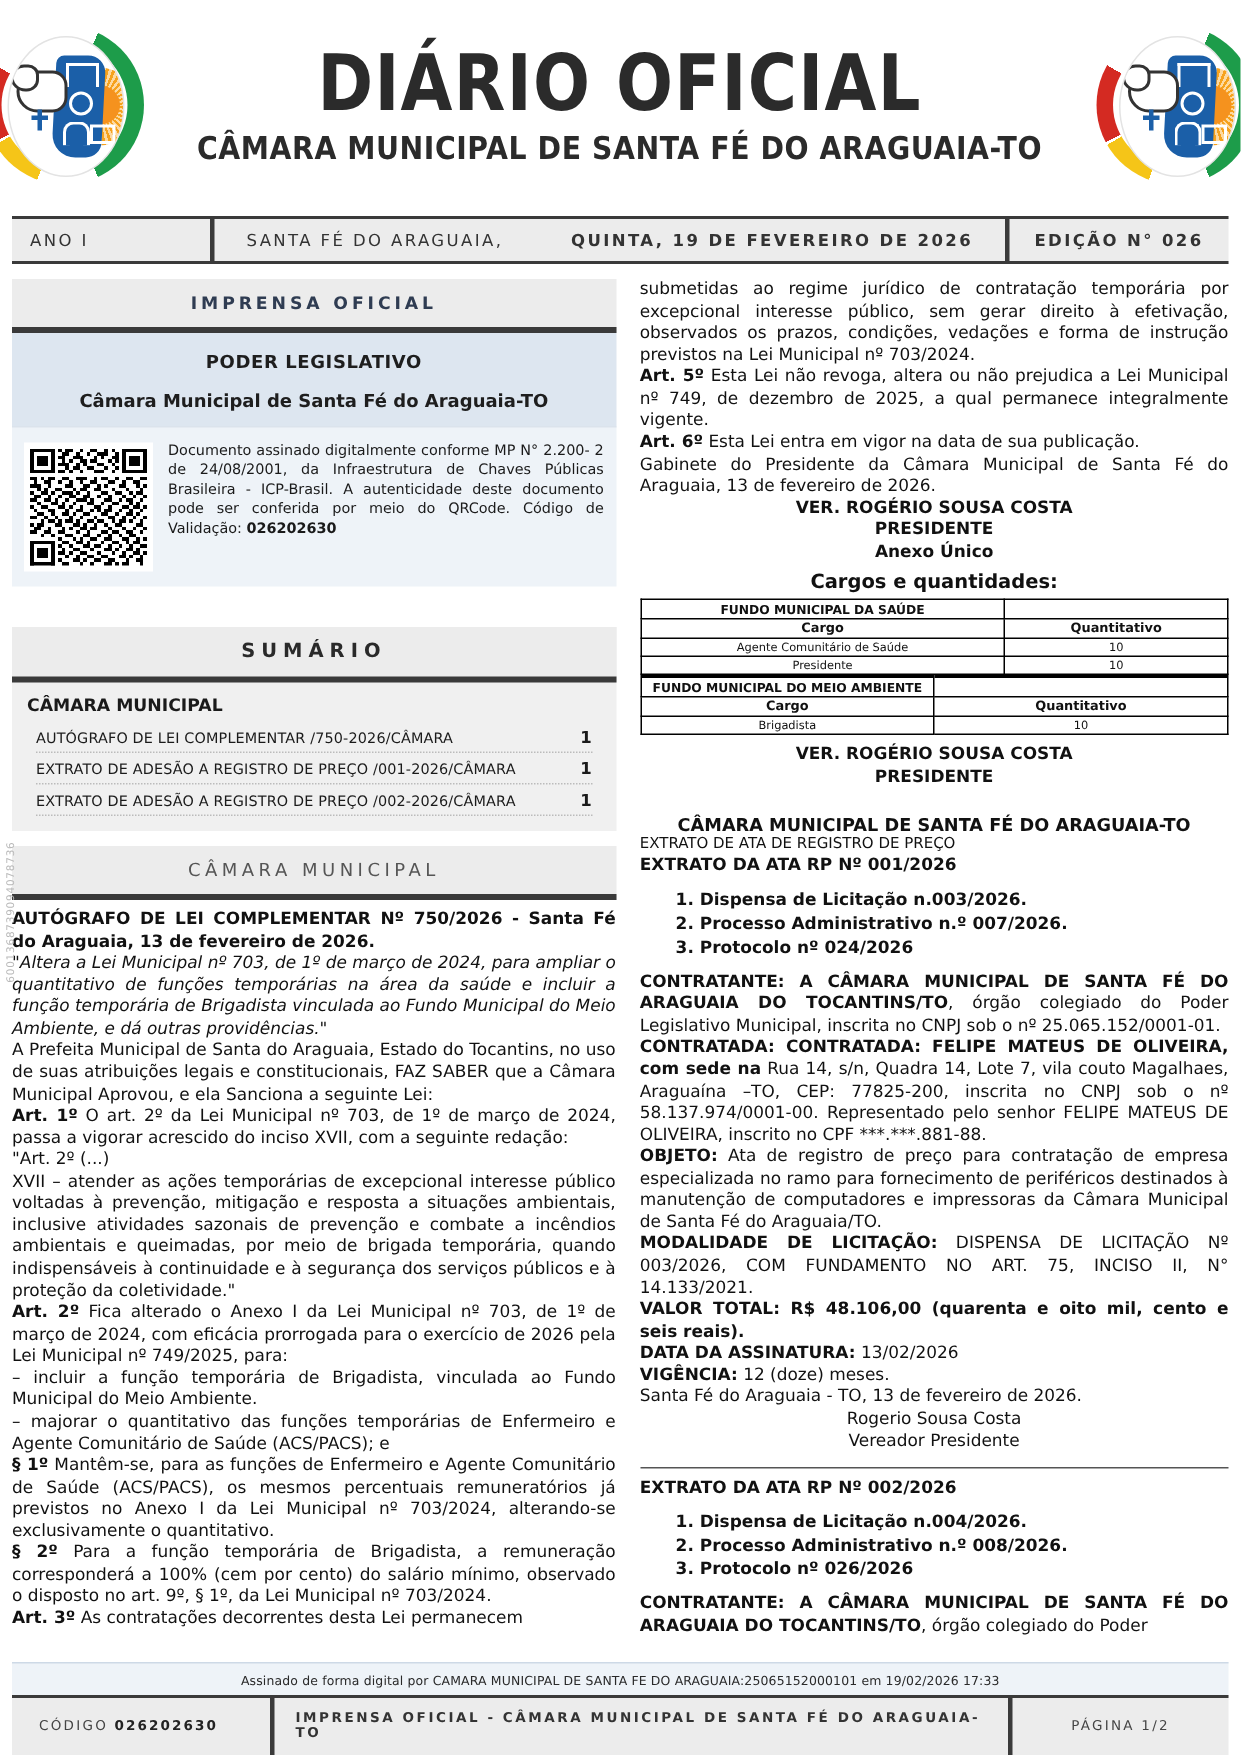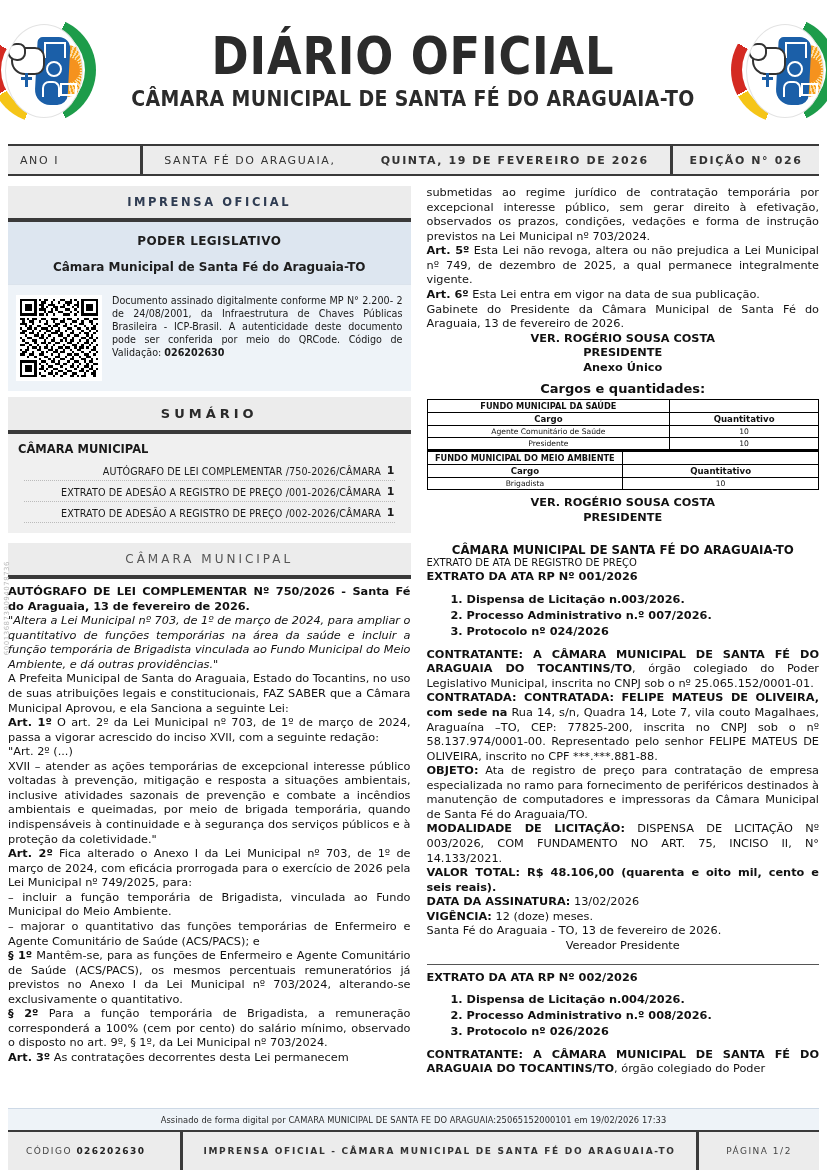--- a/index.html
+++ b/index.html
@@ -67,23 +67,23 @@
   .legis{background:#dde6f0;padding:12px 6px 10px;text-align:center;}
   .legis .l1{font-weight:bold;font-size:12px;letter-spacing:.4px;color:#1e1e1e;}
   .legis .l2{font-weight:bold;font-size:12px;margin-top:12px;color:#1e1e1e;}
 
   .signbox{background:#eef3f8;display:flex;gap:10px;padding:10px 8px;align-items:flex-start;border-top:1px solid #dbe3ec;}
   .qr{width:86px;height:86px;background:#fff;padding:4px;box-sizing:border-box;flex:0 0 auto;}
   .qr svg{display:block;}
   .signtext{font-size:9.6px;line-height:1.35;color:#1a1a1a;text-align:justify;flex:1;}
   .signtext b{font-weight:bold;}
 
-  .sumario-box{background:#f0f0f0;padding:0 0 10px;margin-top:6px;}
+  .sumario-box{background:#f0f0f0;padding:0 0 10px;margin-top:27px;}
   .sum-group{font-weight:bold;font-size:11.5px;padding:8px 10px 4px;color:#1a1a1a;}
-  .sum-row{display:flex;align-items:flex-end;margin:0 16px;padding:4px 0 3px;border-bottom:1px dotted #bbb;font-size:9.6px;color:#1a1a1a;text-align:right;}
+  .sum-row{display:flex;align-items:flex-end;margin:0 16px;padding:4px 0 3px;border-bottom:1px dotted #bbb;font-size:9.6px;color:#1a1a1a;}
   .sum-row .lbl{flex:1;letter-spacing:.1px;}
   .sum-row .pg{font-weight:bold;font-size:11px;padding-left:6px;}
 
   .body-text{font-size:11.3px;line-height:1.29;text-align:justify;color:#111;margin-top:6px;}
   .body-text p{margin:0;}
   .body-text b{font-weight:bold;}
   .body-text i{font-style:italic;}
   .center{text-align:center;}
   .bold{font-weight:bold;}
 
@@ -106,21 +106,21 @@
   
   .digsign{position:absolute;left:8px;right:8px;bottom:40px;background:#eef3f8;border-top:1px solid #cdd9e6;
      text-align:center;font-size:8.3px;color:#2a2a2a;padding:6px 0 5px;letter-spacing:.1px;}
   .footbar{position:absolute;left:8px;right:8px;bottom:0;height:38px;background:#ececec;display:flex;
      border-top:2px solid #3a3a3a;}
   .footbar .cell{display:flex;align-items:center;font-size:9px;letter-spacing:1.5px;color:#444;padding:0 14px;box-sizing:border-box;}
   .footbar .code{width:172px;padding-left:18px;}
   .footbar .code b{font-weight:bold;color:#222;letter-spacing:1.4px;}
   .footbar .mid{flex:1;justify-content:center;border-left:3px solid #3a3a3a;border-right:3px solid #3a3a3a;
      font-weight:bold;color:#333;letter-spacing:1.7px;}
-  .footbar .pg{width:120px;justify-content:center;}
+  .footbar .pg{width:144px;justify-content:center;}
 </style>
 </head>
 <body>
 
 <div class="page">
 
   <div class="masthead">
     <div class="brasao">
       <div class="ring ring-yellow"></div>
         <div class="ring ring-red"></div>
@@ -587,20 +587,21 @@
           <li>Protocolo nº 024/2026</li>
         </ol>
         <p style="margin-top:8px"><b>CONTRATANTE: A CÂMARA MUNICIPAL DE SANTA FÉ DO ARAGUAIA DO TOCANTINS/TO</b><span>, órgão colegiado do Poder Legislativo Municipal, inscrita no CNPJ sob o nº 25.065.152/0001-01.</span></p>
         <p><b>CONTRATADA: CONTRATADA: FELIPE MATEUS DE OLIVEIRA, com sede na</b><span> Rua 14, s/n, Quadra 14, Lote 7, vila couto Magalhaes, Araguaína –TO, CEP: 77825-200, inscrita no CNPJ sob o nº 58.137.974/0001-00. Representado pelo senhor FELIPE MATEUS DE OLIVEIRA, inscrito no CPF ***.***.881-88.</span></p>
         <p><b>OBJETO:</b><span> Ata de registro de preço para contratação de empresa especializada no ramo para fornecimento de periféricos destinados à manutenção de computadores e impressoras da Câmara Municipal de Santa Fé do Araguaia/TO.</span></p>
         <p><b>MODALIDADE DE LICITAÇÃO:</b><span> DISPENSA DE LICITAÇÃO Nº 003/2026, COM FUNDAMENTO NO ART. 75, INCISO II, N° 14.133/2021.</span></p>
         <p><b>VALOR TOTAL: R$ 48.106,00 (quarenta e oito mil, cento e seis reais).</b></p>
         <p><b>DATA DA ASSINATURA:</b><span> 13/02/2026</span></p>
         <p><b>VIGÊNCIA:</b><span> 12 (doze) meses.</span></p>
         <p>Santa Fé do Araguaia - TO, 13 de fevereiro de 2026.</p>
+        <p class="center">Rogerio Sousa Costa</p>
         <p class="center">Vereador Presidente</p>
       </div>
 
       <hr class="hr-thin">
 
       <div class="body-text" style="">
         <p class="bold">EXTRATO DA ATA RP Nº 002/2026</p>
         <ol class="items">
           <li>Dispensa de Licitação n.004/2026.</li>
           <li>Processo Administrativo n.º 008/2026.</li>

